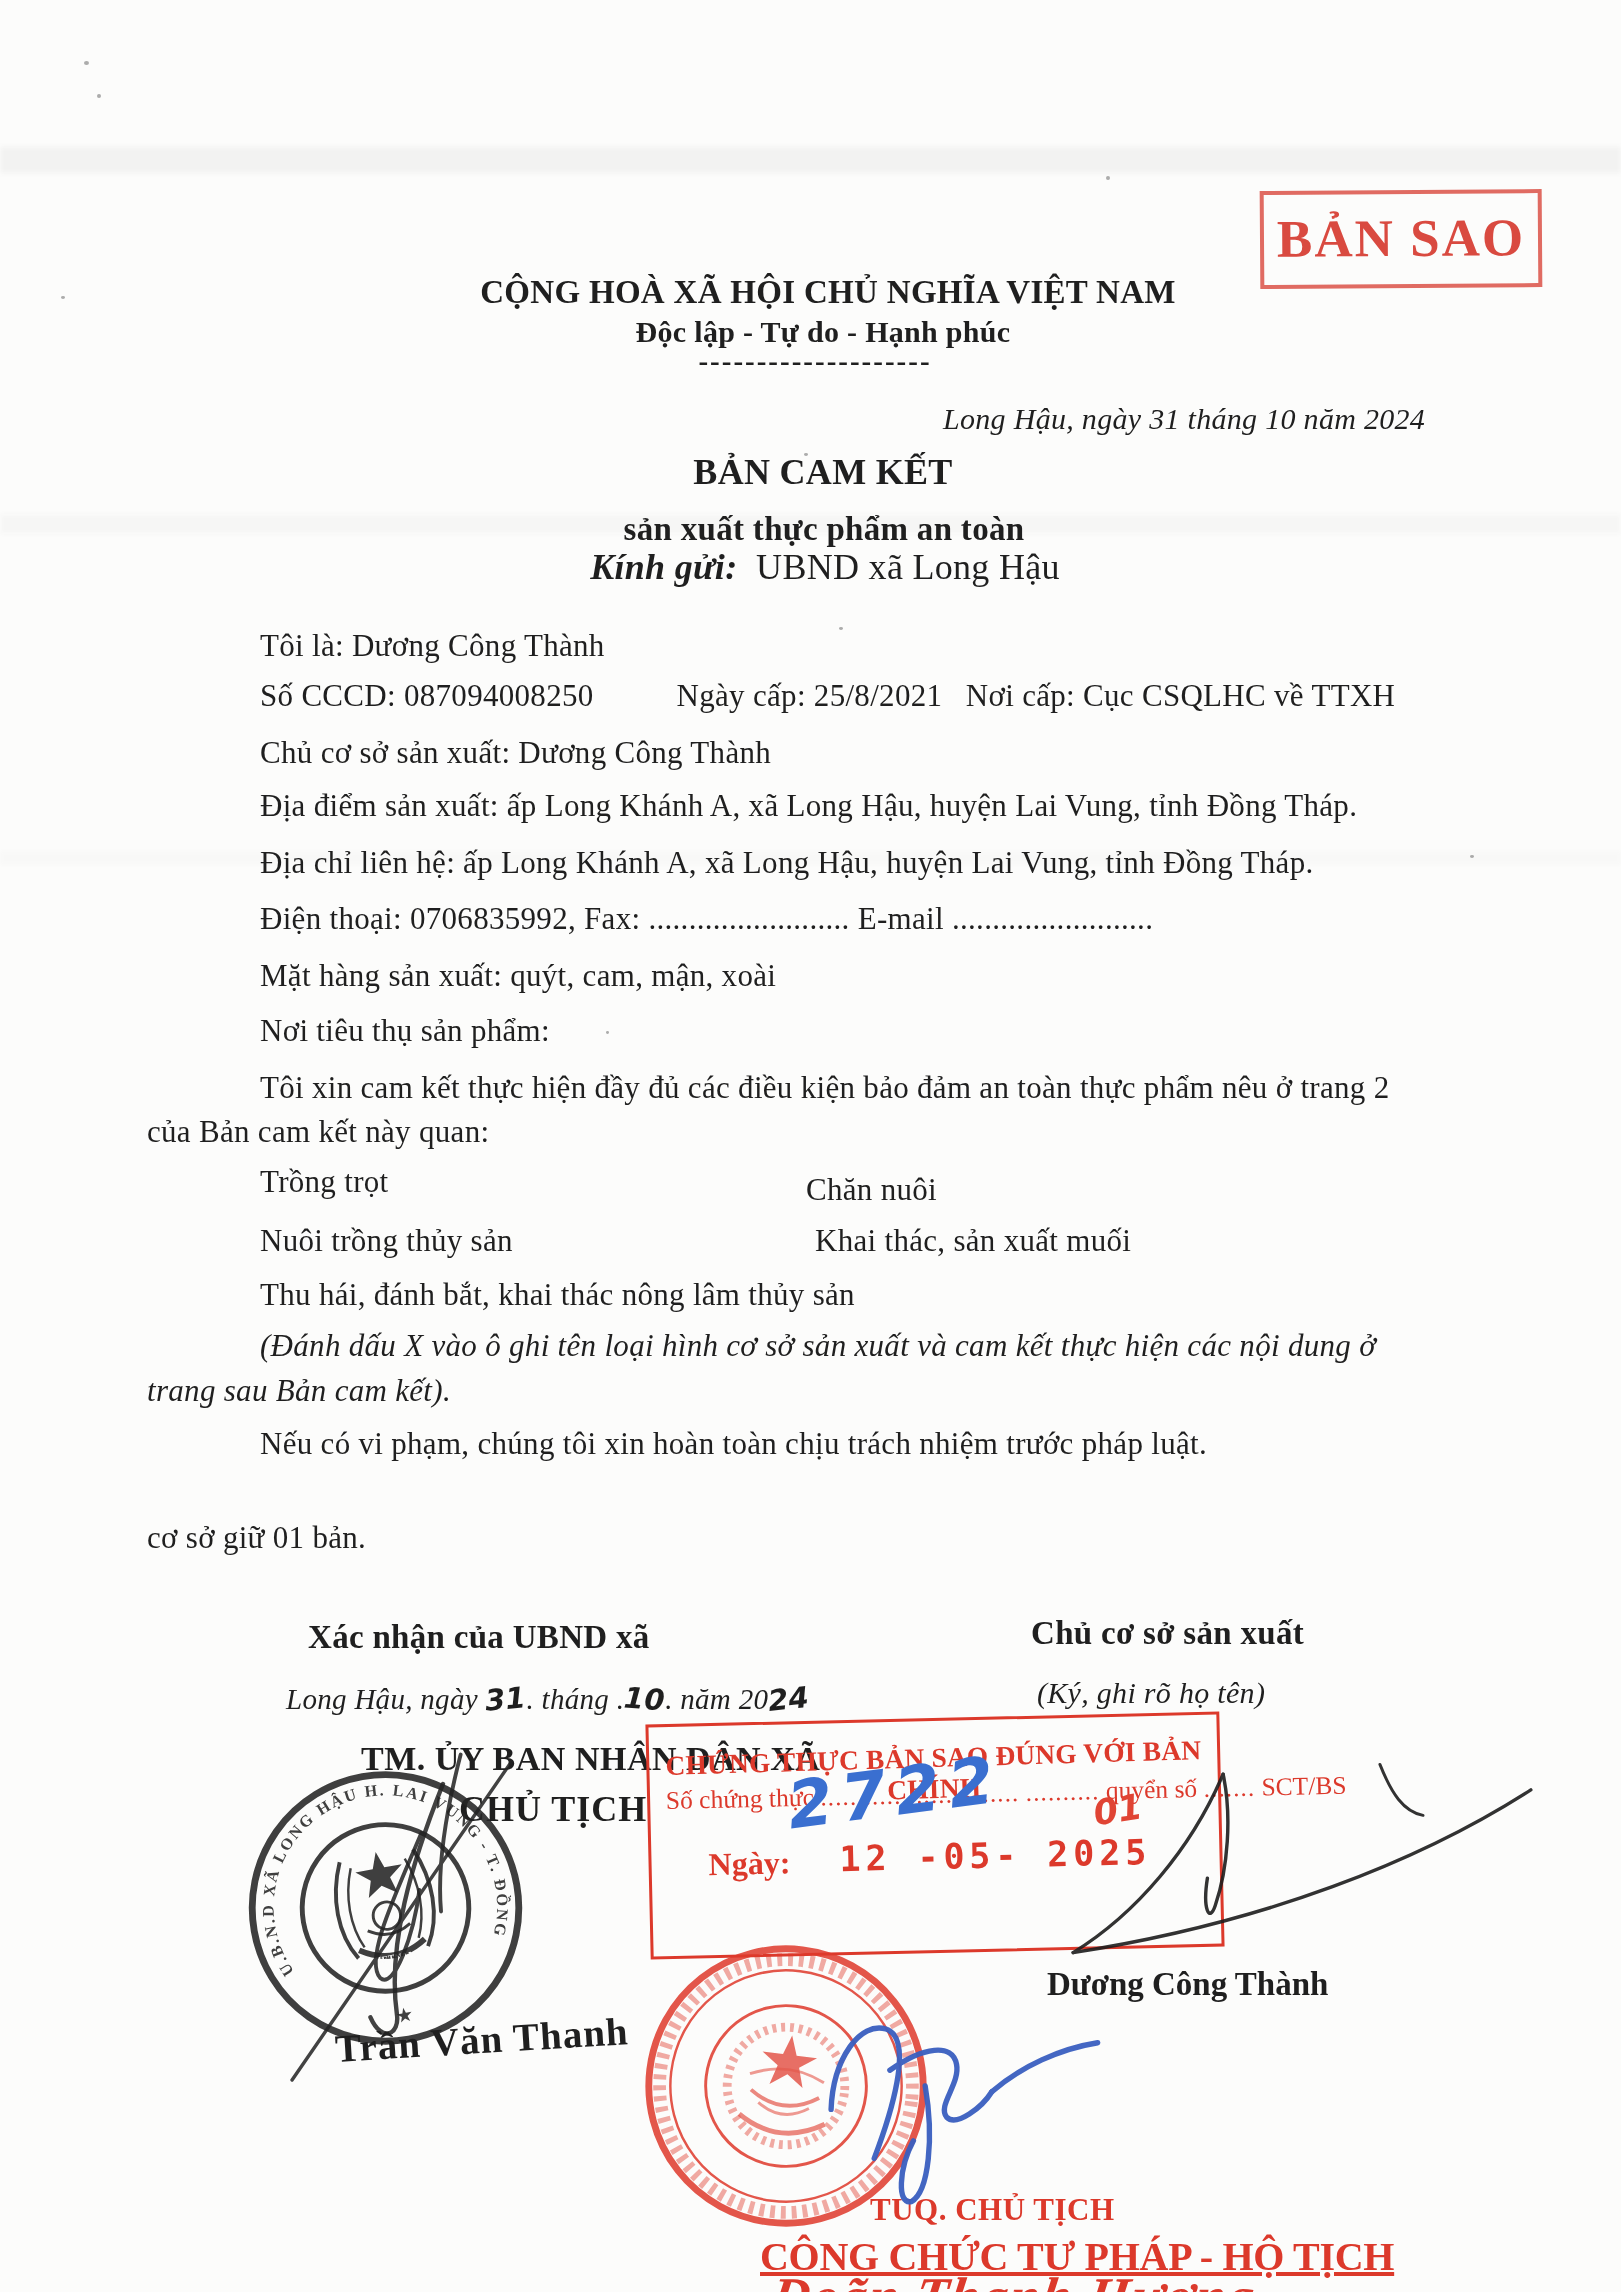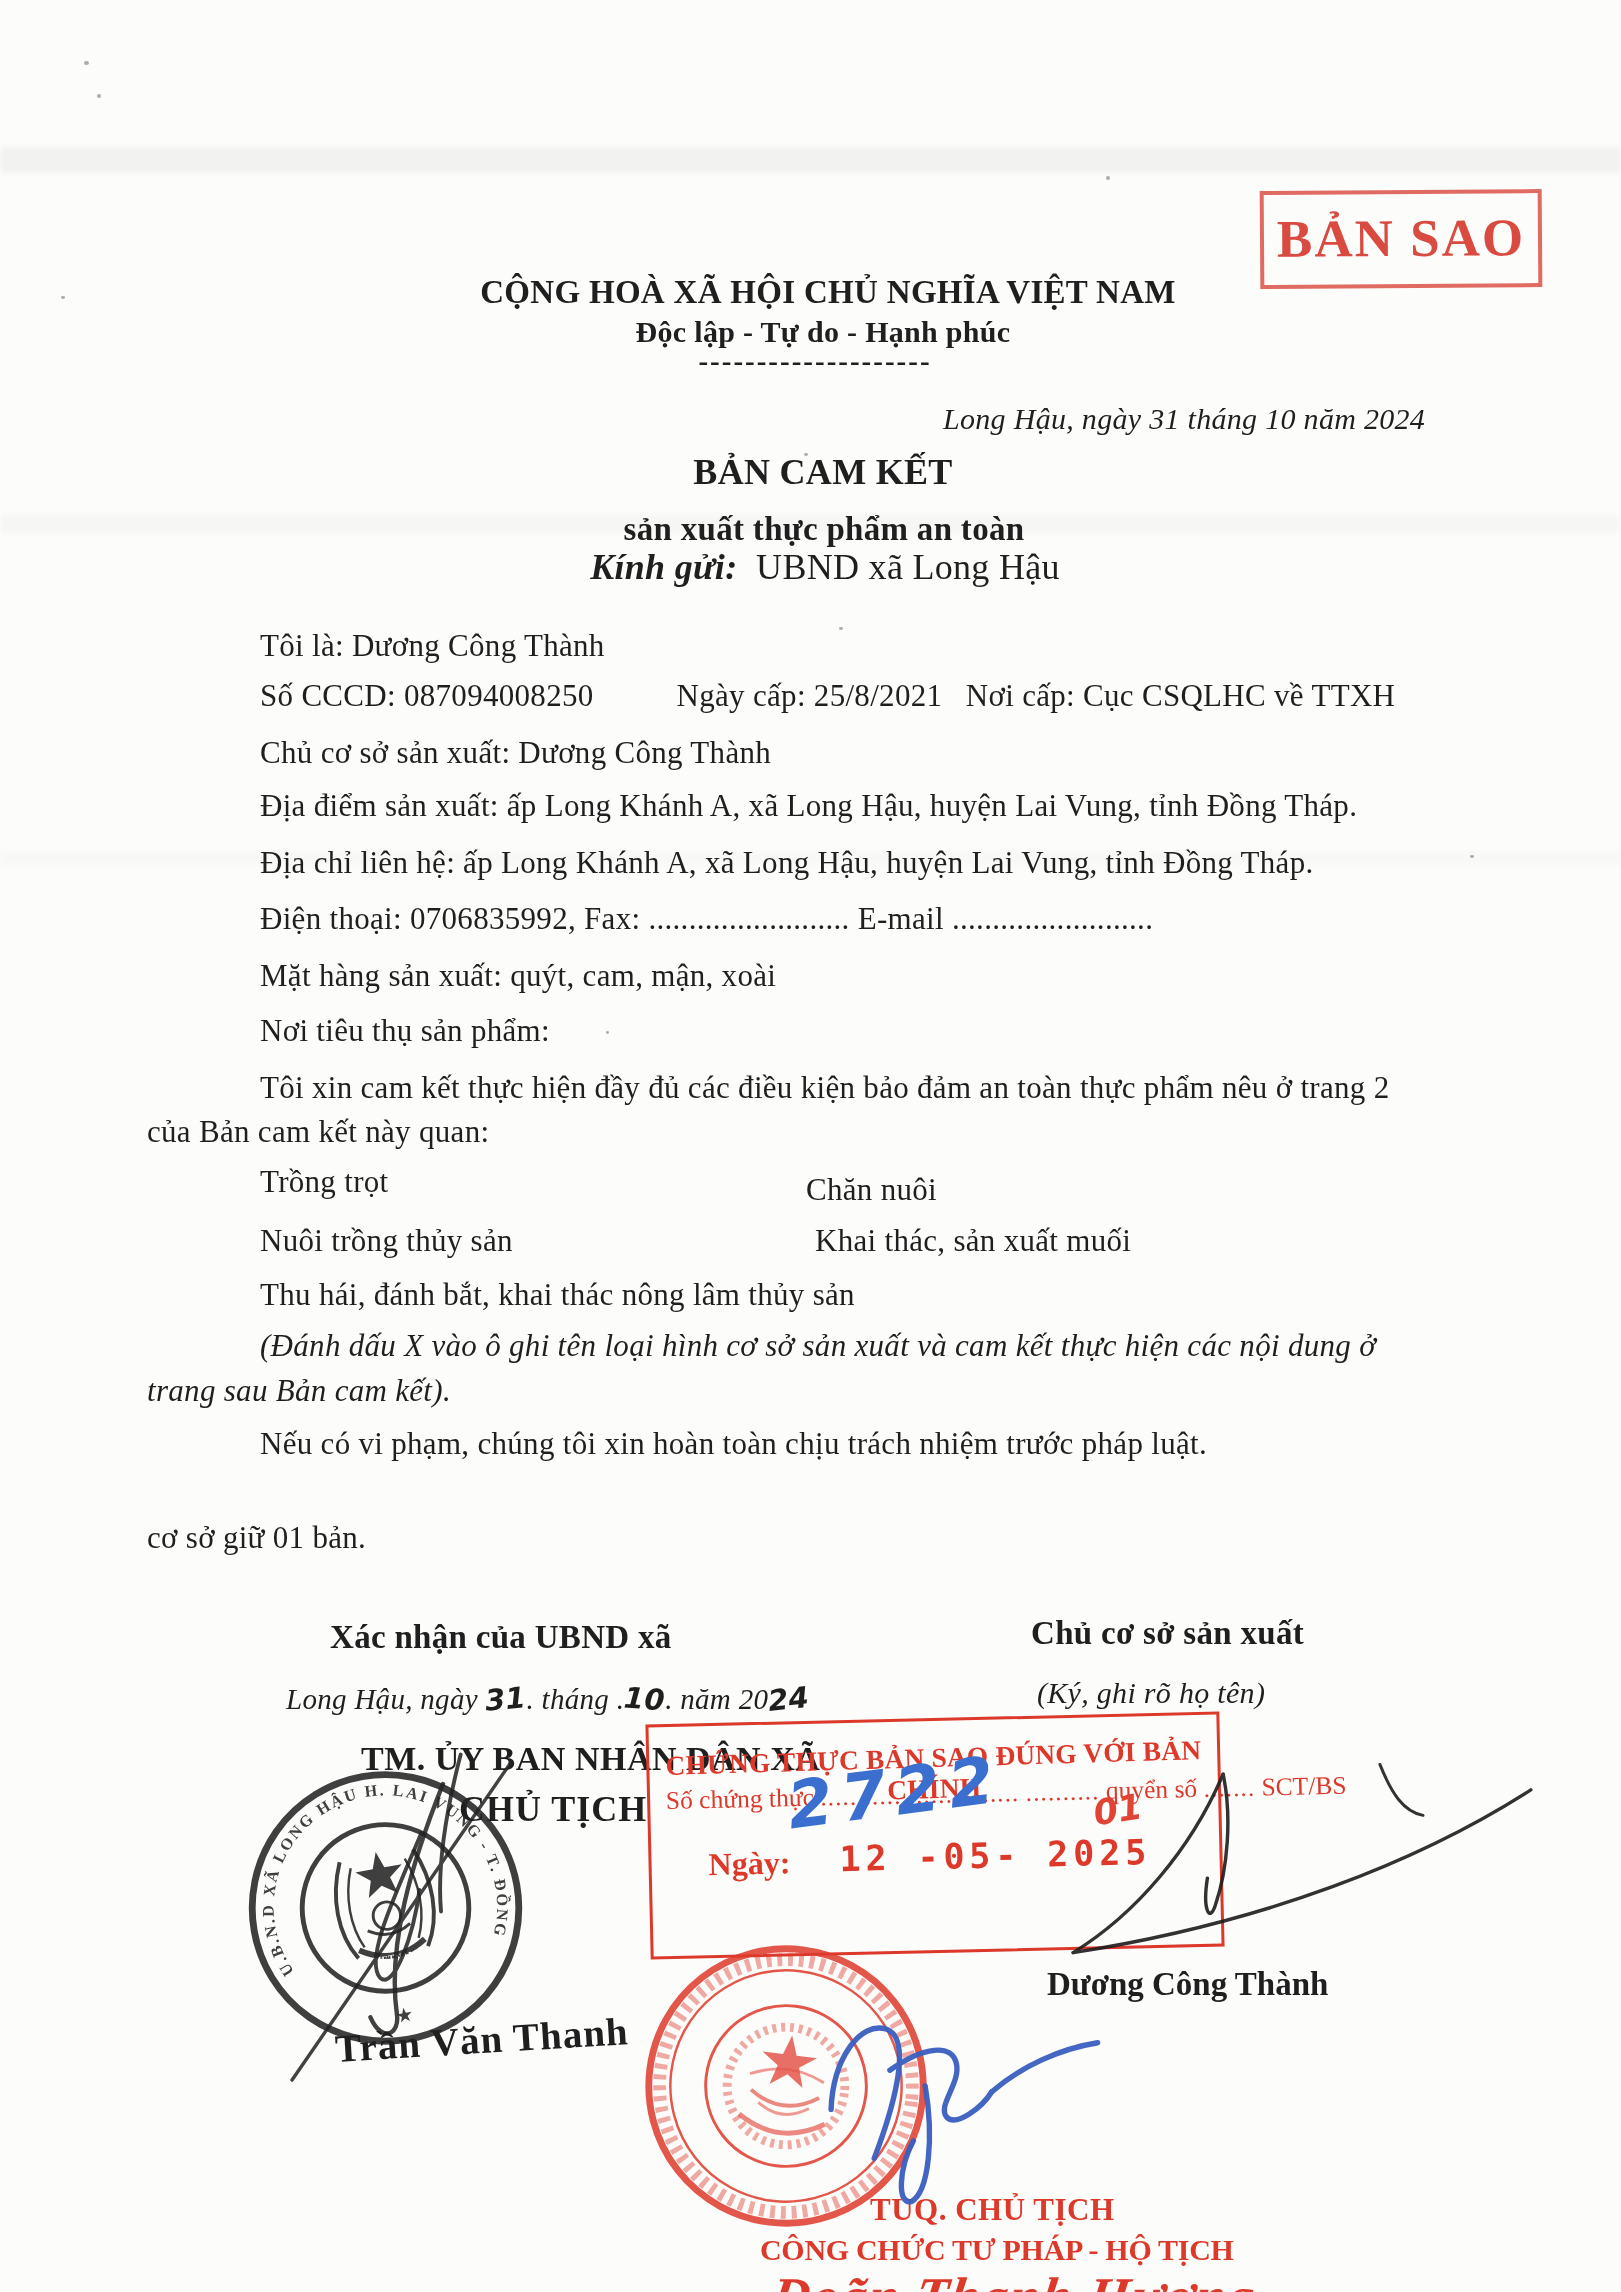--- a/index.html
+++ b/index.html
@@ -97,21 +97,21 @@
   </div>
   <div class="ln" style="left:260px;top:1277px;">
     <span>Thu hái, đánh bắt, khai thác nông lâm thủy sản</span><span class="cb"><span class="mark"></span></span>
   </div>
 
   <div class="ln i" style="left:260px;top:1328px;">(Đánh dấu X vào ô ghi tên loại hình cơ sở sản xuất và cam kết thực hiện các nội dung ở</div>
   <div class="ln i" style="left:147px;top:1373px;">trang sau Bản cam kết).</div>
   <div class="ln" style="left:260px;top:1426px;">Nếu có vi phạm, chúng tôi xin hoàn toàn chịu trách nhiệm trước pháp luật.</div>
   <div class="ln" style="left:147px;top:1520px;">cơ sở giữ 01 bản.</div>
 
-  <div class="ln b" style="left:330px;top:1619px;font-size:33px;">Xác nhận của UBND xã</div>
+  <div class="ln b" style="left:308px;top:1619px;font-size:33px;">Xác nhận của UBND xã</div>
   <div class="ln b" style="left:1031px;top:1615px;font-size:33px;">Chủ cơ sở sản xuất</div>
 
   <div class="ln i" style="left:286px;top:1682px;font-size:29px;">
     <span>Long Hậu, ngày</span>
     <span style="font-family:'DejaVu Sans',sans-serif;font-weight:600;display:inline-block;transform:rotate(-5deg);">31</span><span>. tháng .</span><span style="font-family:'DejaVu Sans',sans-serif;font-weight:600;display:inline-block;transform:rotate(4deg);">10</span><span>. năm 20</span><span style="font-family:'DejaVu Sans',sans-serif;font-weight:600;display:inline-block;transform:rotate(-6deg);">24</span>
   </div>
   <div class="ln i" style="left:1037px;top:1676px;font-size:30px;">(Ký, ghi rõ họ tên)</div>
 
   <div class="ln b" style="left:361px;top:1740px;font-size:34px;letter-spacing:0.5px;">TM. ỦY BAN NHÂN DÂN XÃ</div>
   <div class="ln b" style="left:459px;top:1788px;font-size:36px;letter-spacing:1px;">CHỦ TỊCH</div>
@@ -160,21 +160,21 @@
     <polygon fill="#df3a2c" opacity=".85" points="150,98 157,118 178,118 161,130 167,150 150,138 133,150 139,130 122,118 143,118"></polygon>
     <path d="M 115,158 Q 150,182 185,158" fill="none" stroke="#df3a2c" stroke-width="4" opacity=".7"></path>
     <path d="M 112,142 Q 150,124 188,142" fill="none" stroke="#df3a2c" stroke-width="3" opacity=".6"></path>
     <path d="M 106,184 Q 150,212 194,184" fill="none" stroke="#df3a2c" stroke-width="5" opacity=".7"></path>
     <path d="M 124,170 Q 150,188 176,170" fill="none" stroke="#df3a2c" stroke-width="3" opacity=".6"></path>
   </svg>
 
   <div class="name-stamp" style="left:335px;top:2017px;font-size:39px;transform:rotate(-3.5deg);letter-spacing:1px;">Trần Văn Thanh</div>
   <div class="name-stamp" style="left:1047px;top:1966px;font-size:33px;">Dương Công Thành</div>
   <div class="redtxt" style="left:870px;top:2192px;font-size:31px;font-weight:600;letter-spacing:0.5px;">TUQ. CHỦ TỊCH</div>
-  <div class="redtxt b" style="left:760px;top:2233px;font-size:30px;letter-spacing:-0.3px;">CÔNG CHỨC TƯ PHÁP - HỘ TỊCH</div>
+  <div class="redtxt b" style="left:760px;top:2233px;font-size:40px;letter-spacing:-0.3px;text-decoration:underline;">CÔNG CHỨC TƯ PHÁP - HỘ TỊCH</div>
   <div class="redtxt b i" style="left:772px;top:2266px;font-size:53px;letter-spacing:2px;transform:skewX(-8deg);">Doãn Thanh Hương</div>
 
   <svg class="penink" width="1621" height="2293" viewBox="0 0 1654 2339">
 
     <g stroke="#222" fill="none" stroke-linecap="round" opacity=".85">
       <path d="M 522,1797 L 298,2122" stroke-width="3.5"></path>
       <path d="M 452,1820 C 420,1900 395,1985 405,2055 C 408,2075 390,2085 378,2058" stroke-width="4.5"></path>
       <path d="M 430,1870 C 400,1940 372,2000 388,2018 C 402,2030 422,1975 428,1928" stroke-width="4"></path>
       <path d="M 470,1790 C 455,1848 446,1905 450,1950" stroke-width="4"></path>
     </g>

